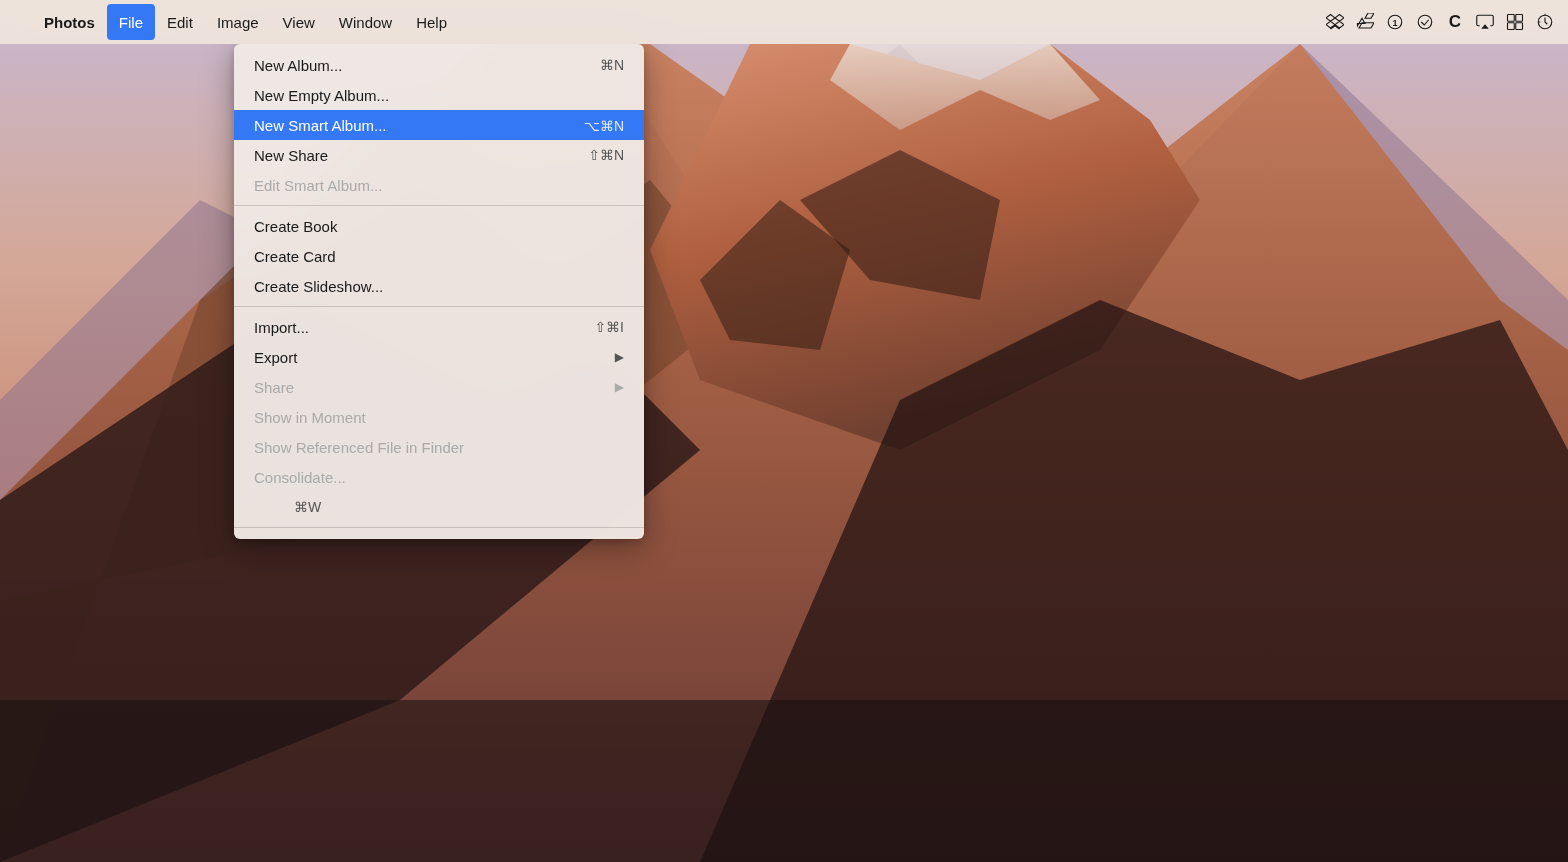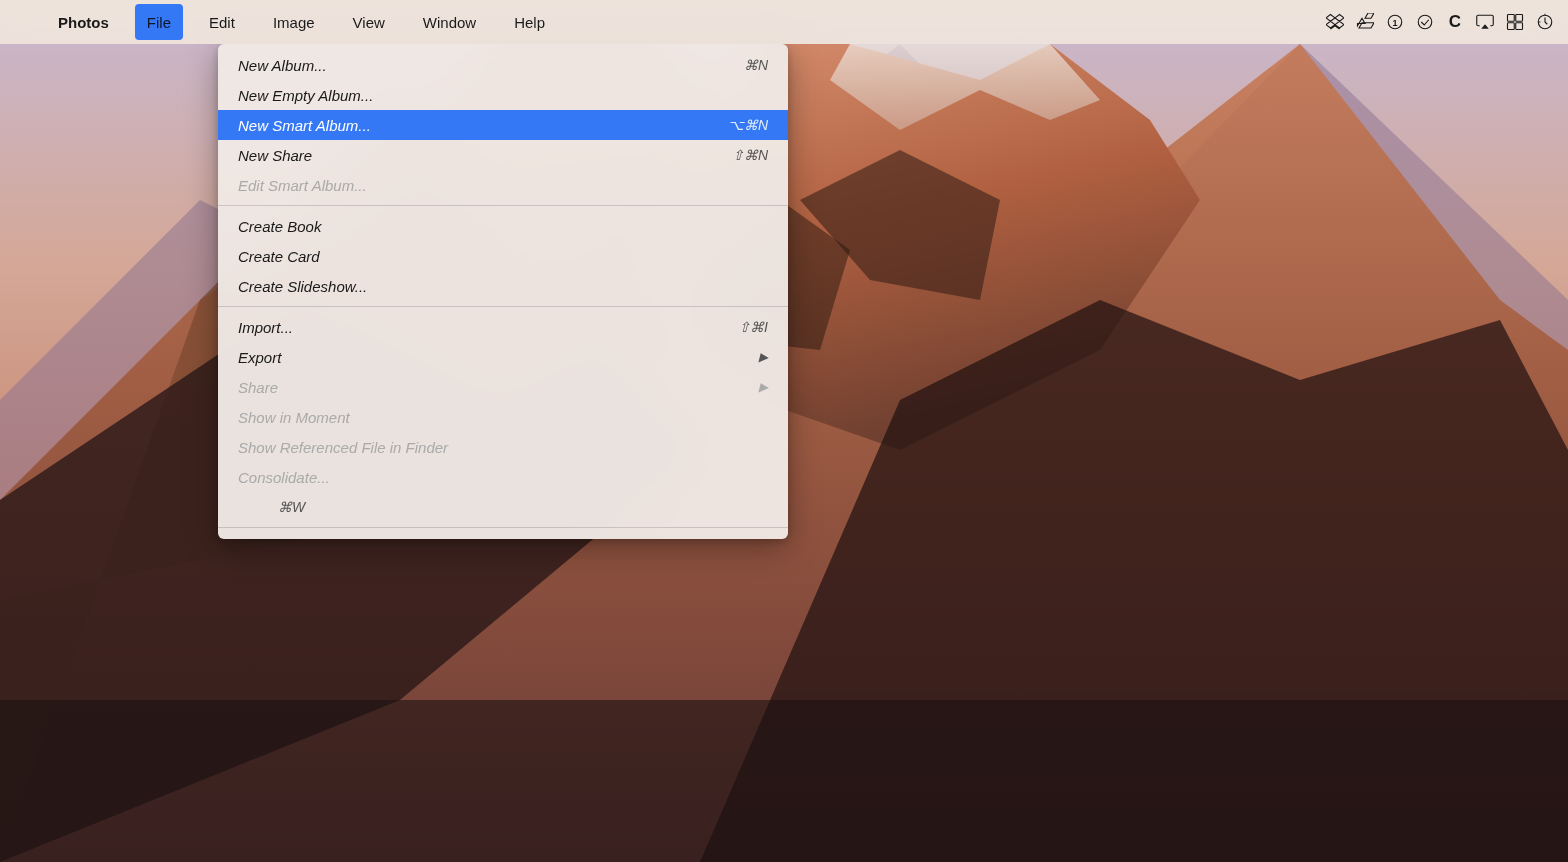--- a/index.html
+++ b/index.html
@@ -51,38 +51,38 @@
       backdrop-filter: blur(10px);
       display: flex;
       align-items: center;
       padding: 0 12px;
       z-index: 100;
     }
 
     .menubar-left {
       display: flex;
       align-items: center;
-      gap: 14px;
+      gap: 0;
     }
 
     .menubar-item {
       padding: 4px 12px;
       font-size: 15px;
       color: #1a1a1a;
       cursor: pointer;
       border-radius: 4px;
       white-space: nowrap;
       height: 36px;
       display: flex;
       align-items: center;
     }
 
     .menubar-item.active {
       background: #3478f6;
-      color: #0f172a;
+      color: #ffffff;
     }
 
     .menubar-item.apple {
       font-size: 18px;
       padding: 4px 10px;
     }
 
     .menubar-item.bold {
       font-weight: 600;
     }
@@ -91,45 +91,45 @@
       margin-left: auto;
       display: flex;
       align-items: center;
       gap: 10px;
     }
 
     
     .dropdown-menu {
       position: absolute;
       top: 44px;
-      left: 218px;
-      width: 570px;
+      left: 234px;
+      width: 410px;
       background: rgba(240, 232, 228, 0.97);
       backdrop-filter: blur(20px);
       border-radius: 6px;
       box-shadow: 0 8px 32px rgba(0,0,0,0.35), 0 2px 8px rgba(0,0,0,0.2);
       padding: 6px 0;
       z-index: 200;
-      font-style: italic;
     }
 
     .menu-item {
       display: flex;
       align-items: center;
       justify-content: space-between;
       padding: 6px 20px;
       font-size: 15px;
       color: #1a1a1a;
       cursor: pointer;
       min-height: 30px;
     }
 
     .menu-item.highlighted {
       background: #3478f6;
       color: white;
+      align-items: flex-end;
     }
 
     .menu-item.disabled {
       color: #aaa;
       cursor: default;
     }
 
     .menu-item-label {
       flex: 1;
     }

